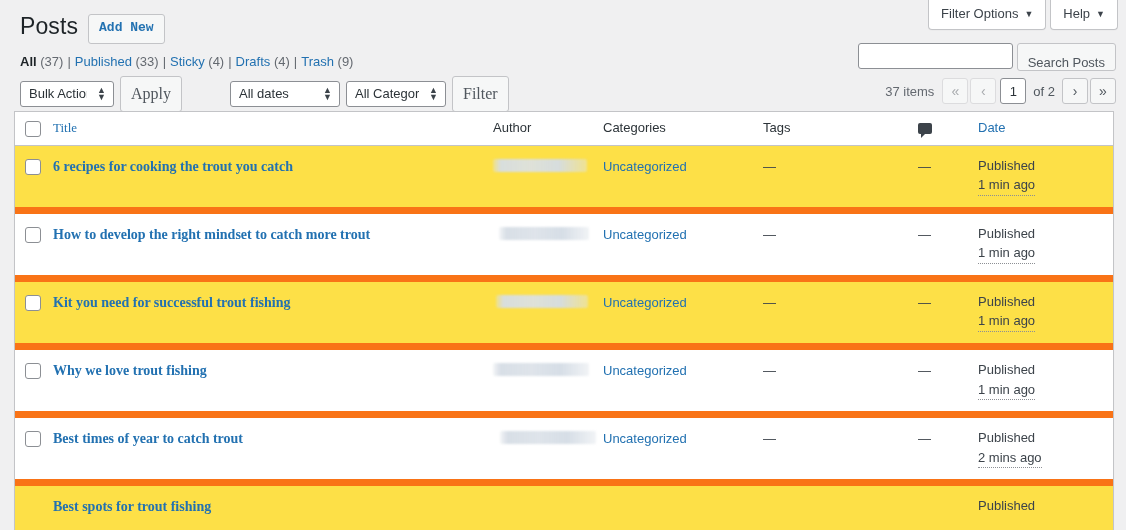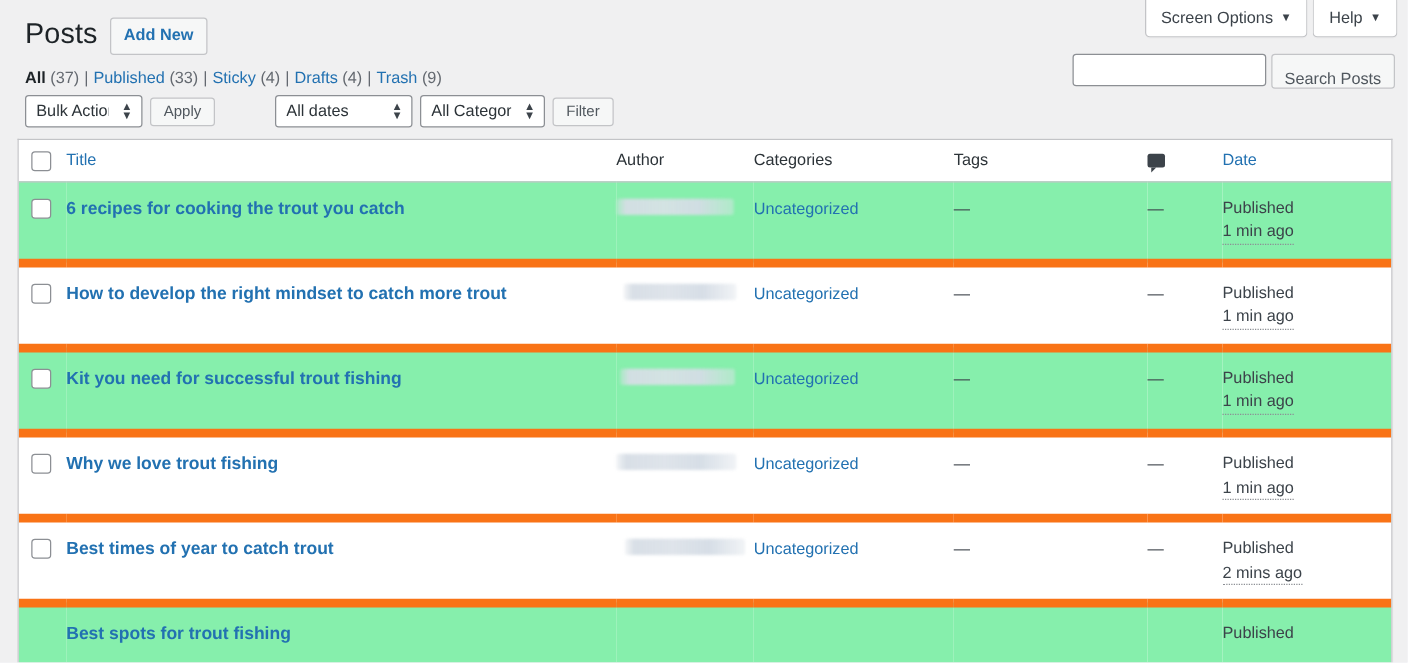--- a/index.html
+++ b/index.html
@@ -55,20 +55,21 @@
     border-radius: 3px;
     color: #2271b1;
     font-size: 13px;
     font-weight: 700;
     padding: 3px 10px 4px 10px;
     line-height: 1.6;
     cursor: pointer;
     text-decoration: none;
     position: relative;
     top: 2px;
+    font-family: Liberation Mono, monospace;
   }
 
   
   .subsubsub {
     position: absolute; left: 20px; top: 54px;
     font-size: 13px;
     color: #646970;
     line-height: 16px;
     white-space: nowrap;
   }
@@ -136,25 +137,25 @@
     pointer-events: none;
     font-size: 9px; line-height: 7px;
     color: #3c434a;
     display: flex; flex-direction: column; align-items: center;
   }
   .btn-secondary {
     background: #f6f7f7;
     border: 1px solid #c3c4c7;
     border-radius: 3px;
     color: #50575e;
-    font-size: 12px;
-    height: 23px;
+    font-size: 16px;
+    height: 36px;
     padding: 0 10px;
     cursor: pointer;
-    font-family: Liberation Sans, sans-serif;
+    font-family: Liberation Serif, serif;
   }
 
   .pagination {
     position: absolute; right: 10px; top: 2px;
     display: flex; align-items: center; gap: 2px;
     font-size: 13px; color: #50575e;
   }
   .displaying-num { margin-right: 6px; color: #646970; font-size: 13px; }
   .pg-btn {
     display: inline-flex; align-items: center; justify-content: center;
@@ -200,29 +201,29 @@
     font-size: 13px;
     font-weight: 400;
     color: #2c3338;
     border-bottom: 1px solid #c3c4c7;
     background: #fff;
     vertical-align: middle;
   }
   thead th.sortable { color: #2271b1; cursor: pointer; }
 
   .col-cb    { width: 38px; padding-left: 10px !important; }
-  .col-title { width: 440px; }
+  .col-title { width: 440px; font-family: Liberation Serif, serif; }
   .col-author{ width: 110px; margin-left: 48px; }
   .col-cats  { width: 160px; }
   .col-tags  { width: 155px; }
   .col-cmnt  { width: 60px; }
   .col-date  { width: auto; }
 
   tbody tr { height: 52px; }
-  tbody tr.alt { background: #86efac; }
+  tbody tr.alt { background: #fde047; }
   tbody tr td {
     padding: 11px 10px 11px 0;
     font-size: 13px;
     line-height: 1.5;
     border-top: 7px solid #f97316;
   }
   tbody tr:first-child td { border-top: none; }
 
   .cb-box {
     width: 16px; height: 16px;
@@ -286,21 +287,21 @@
     border-bottom: 4px solid transparent;
   }
 </style>
 </head>
 <body>
 
 <div class="wrap">
 
   <div class="screen-meta">
     <div class="meta-tab">
-      <span>Screen Options</span><span class="caret">▼</span>
+      <span>Filter Options</span><span class="caret">▼</span>
     </div>
     <div class="meta-tab">
       <span>Help</span><span class="caret">▼</span>
     </div>
   </div>
 
   <div class="page-head">
     <h1 class="page-title">Posts</h1>
     <a class="add-new">Add New</a>
   </div>
@@ -340,20 +341,29 @@
           <option>All Categories</option>
         </select>
         <span class="arrows">
             <span>▲</span>
             <span>▼</span>
           </span>
       </span>
       <button class="btn-secondary">Filter</button>
     </div>
 
+    <div class="pagination">
+      <span class="displaying-num">37 items</span>
+      <span class="pg-btn disabled">«</span>
+      <span class="pg-btn disabled">‹</span>
+      <span class="pg-current">1</span>
+      <span class="pg-total">of 2</span>
+      <span class="pg-btn">›</span>
+      <span class="pg-btn">»</span>
+    </div>
   </div>
 
   <div class="table-shell">
     <table class="wp-list">
       <thead>
         <tr>
           <th class="col-cb">
             <span class="cb-box"></span>
           </th>
           <th class="col-title sortable">Title</th>

